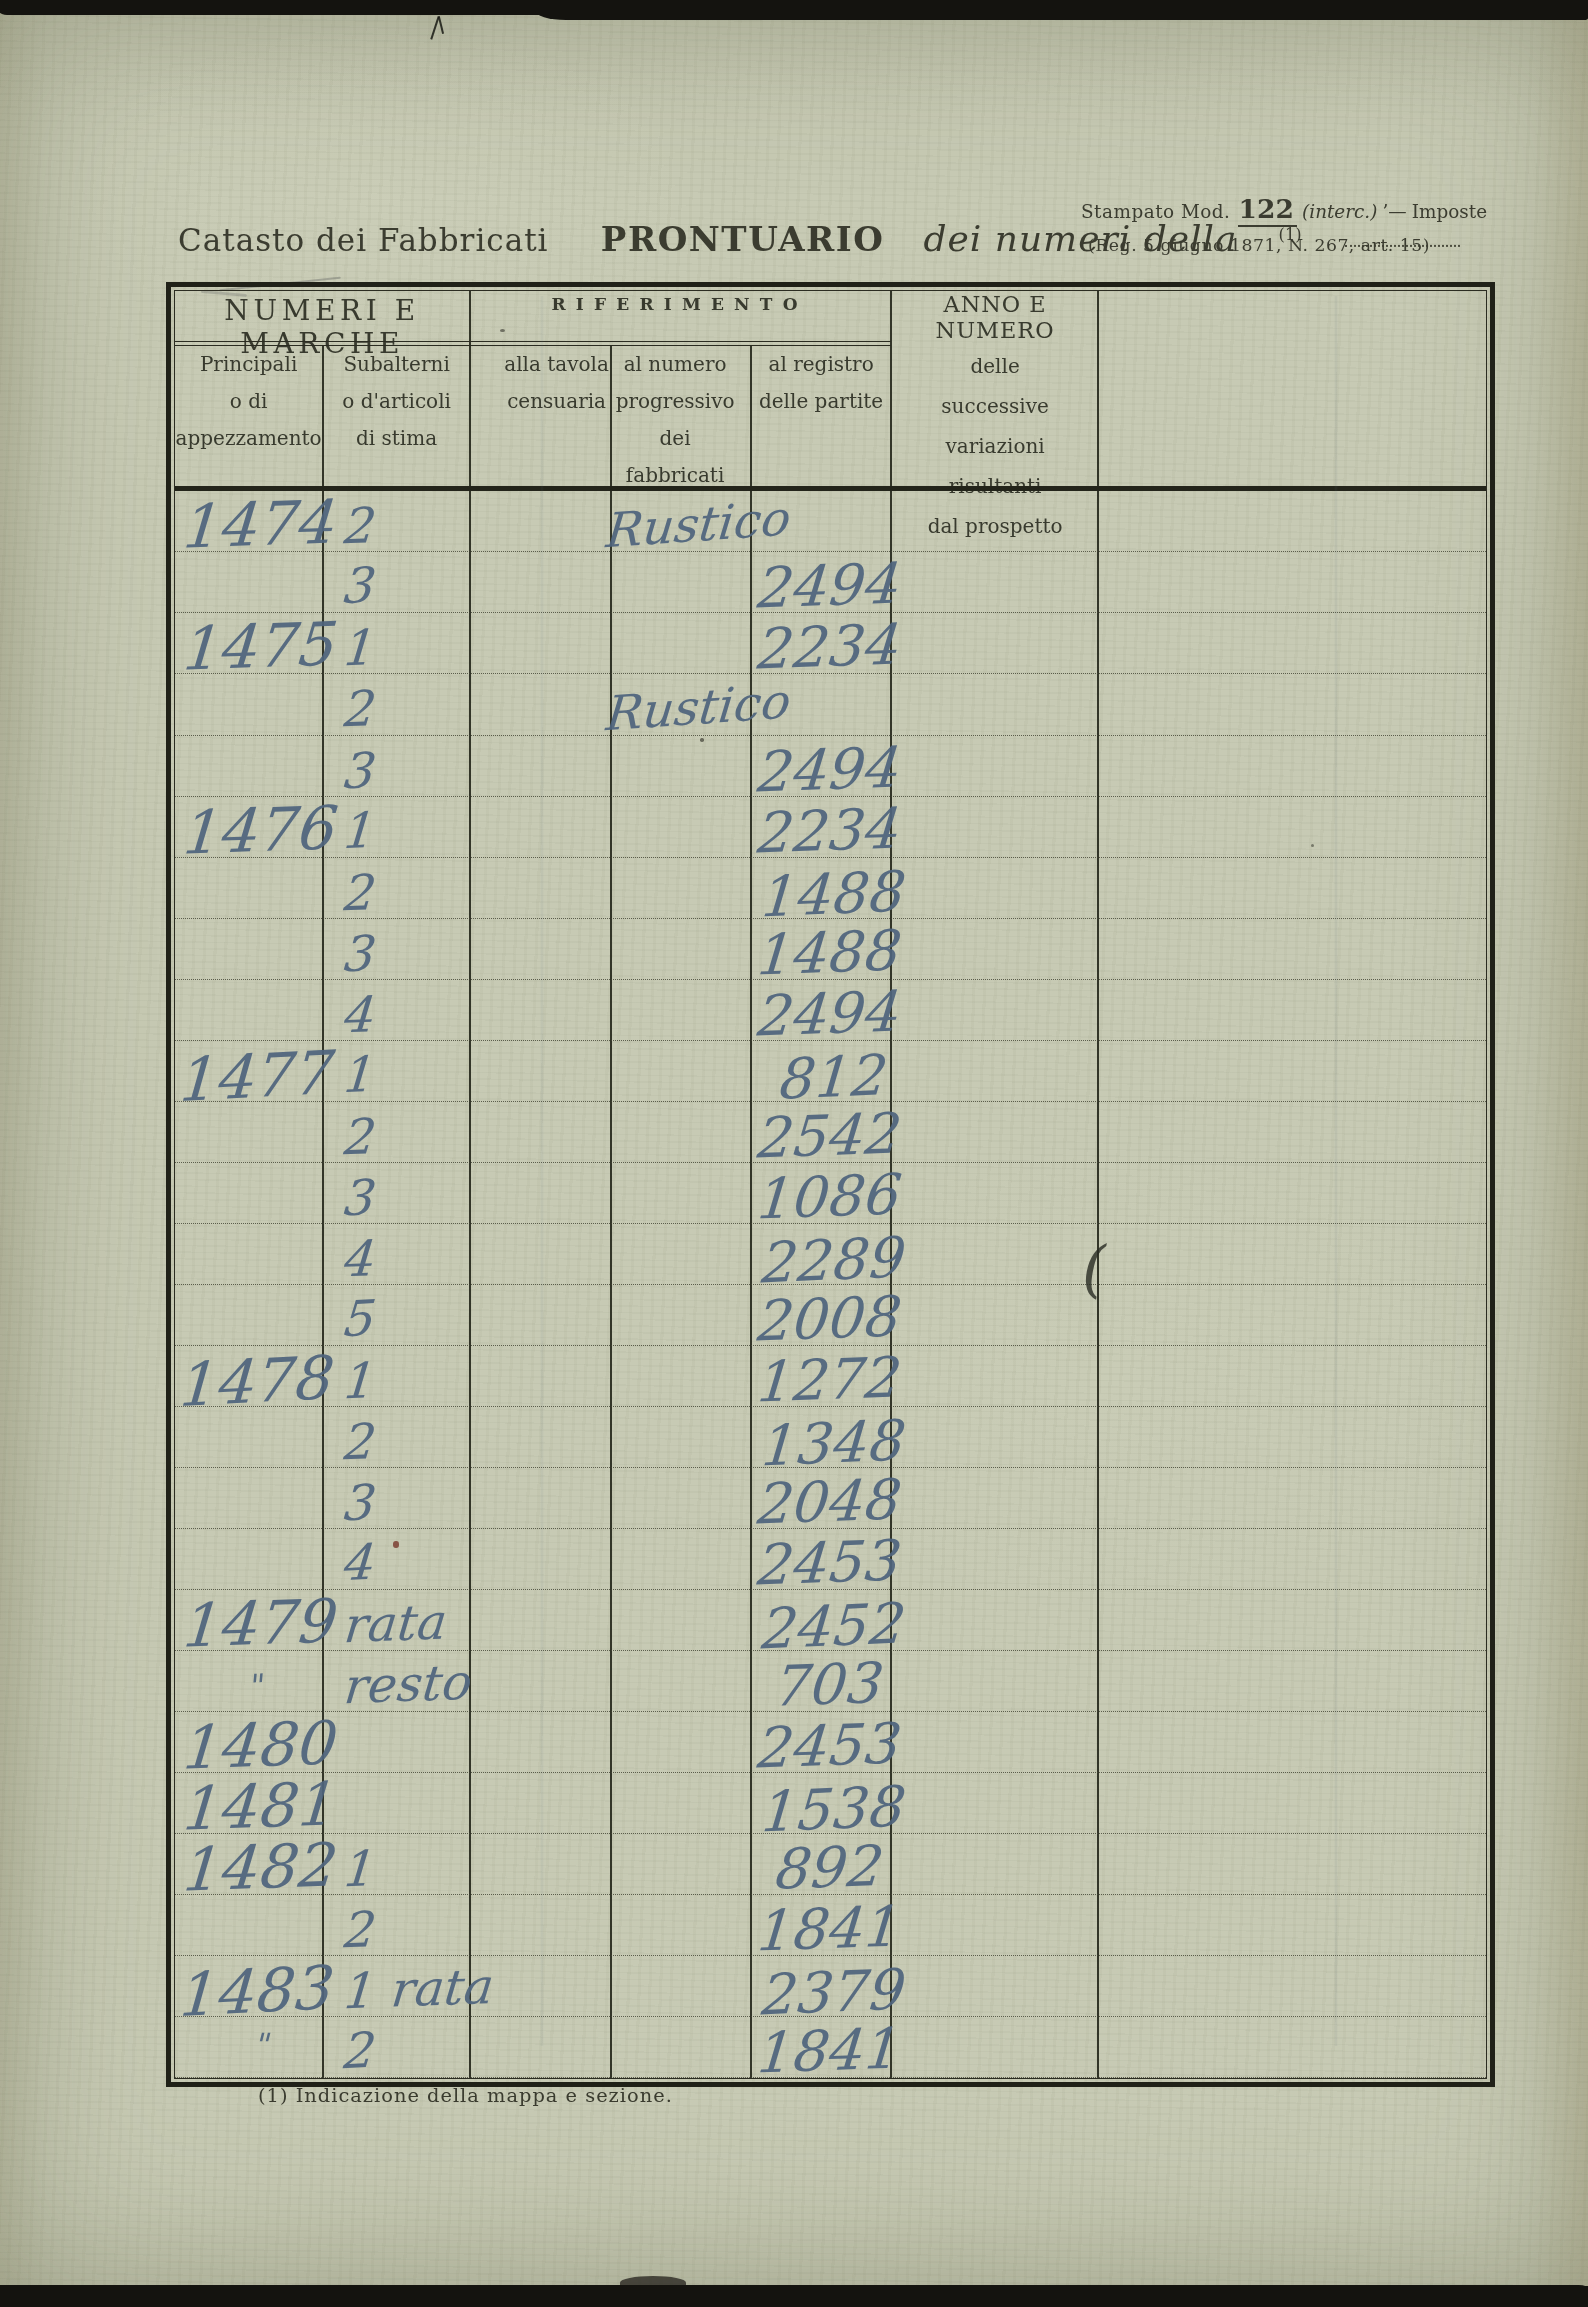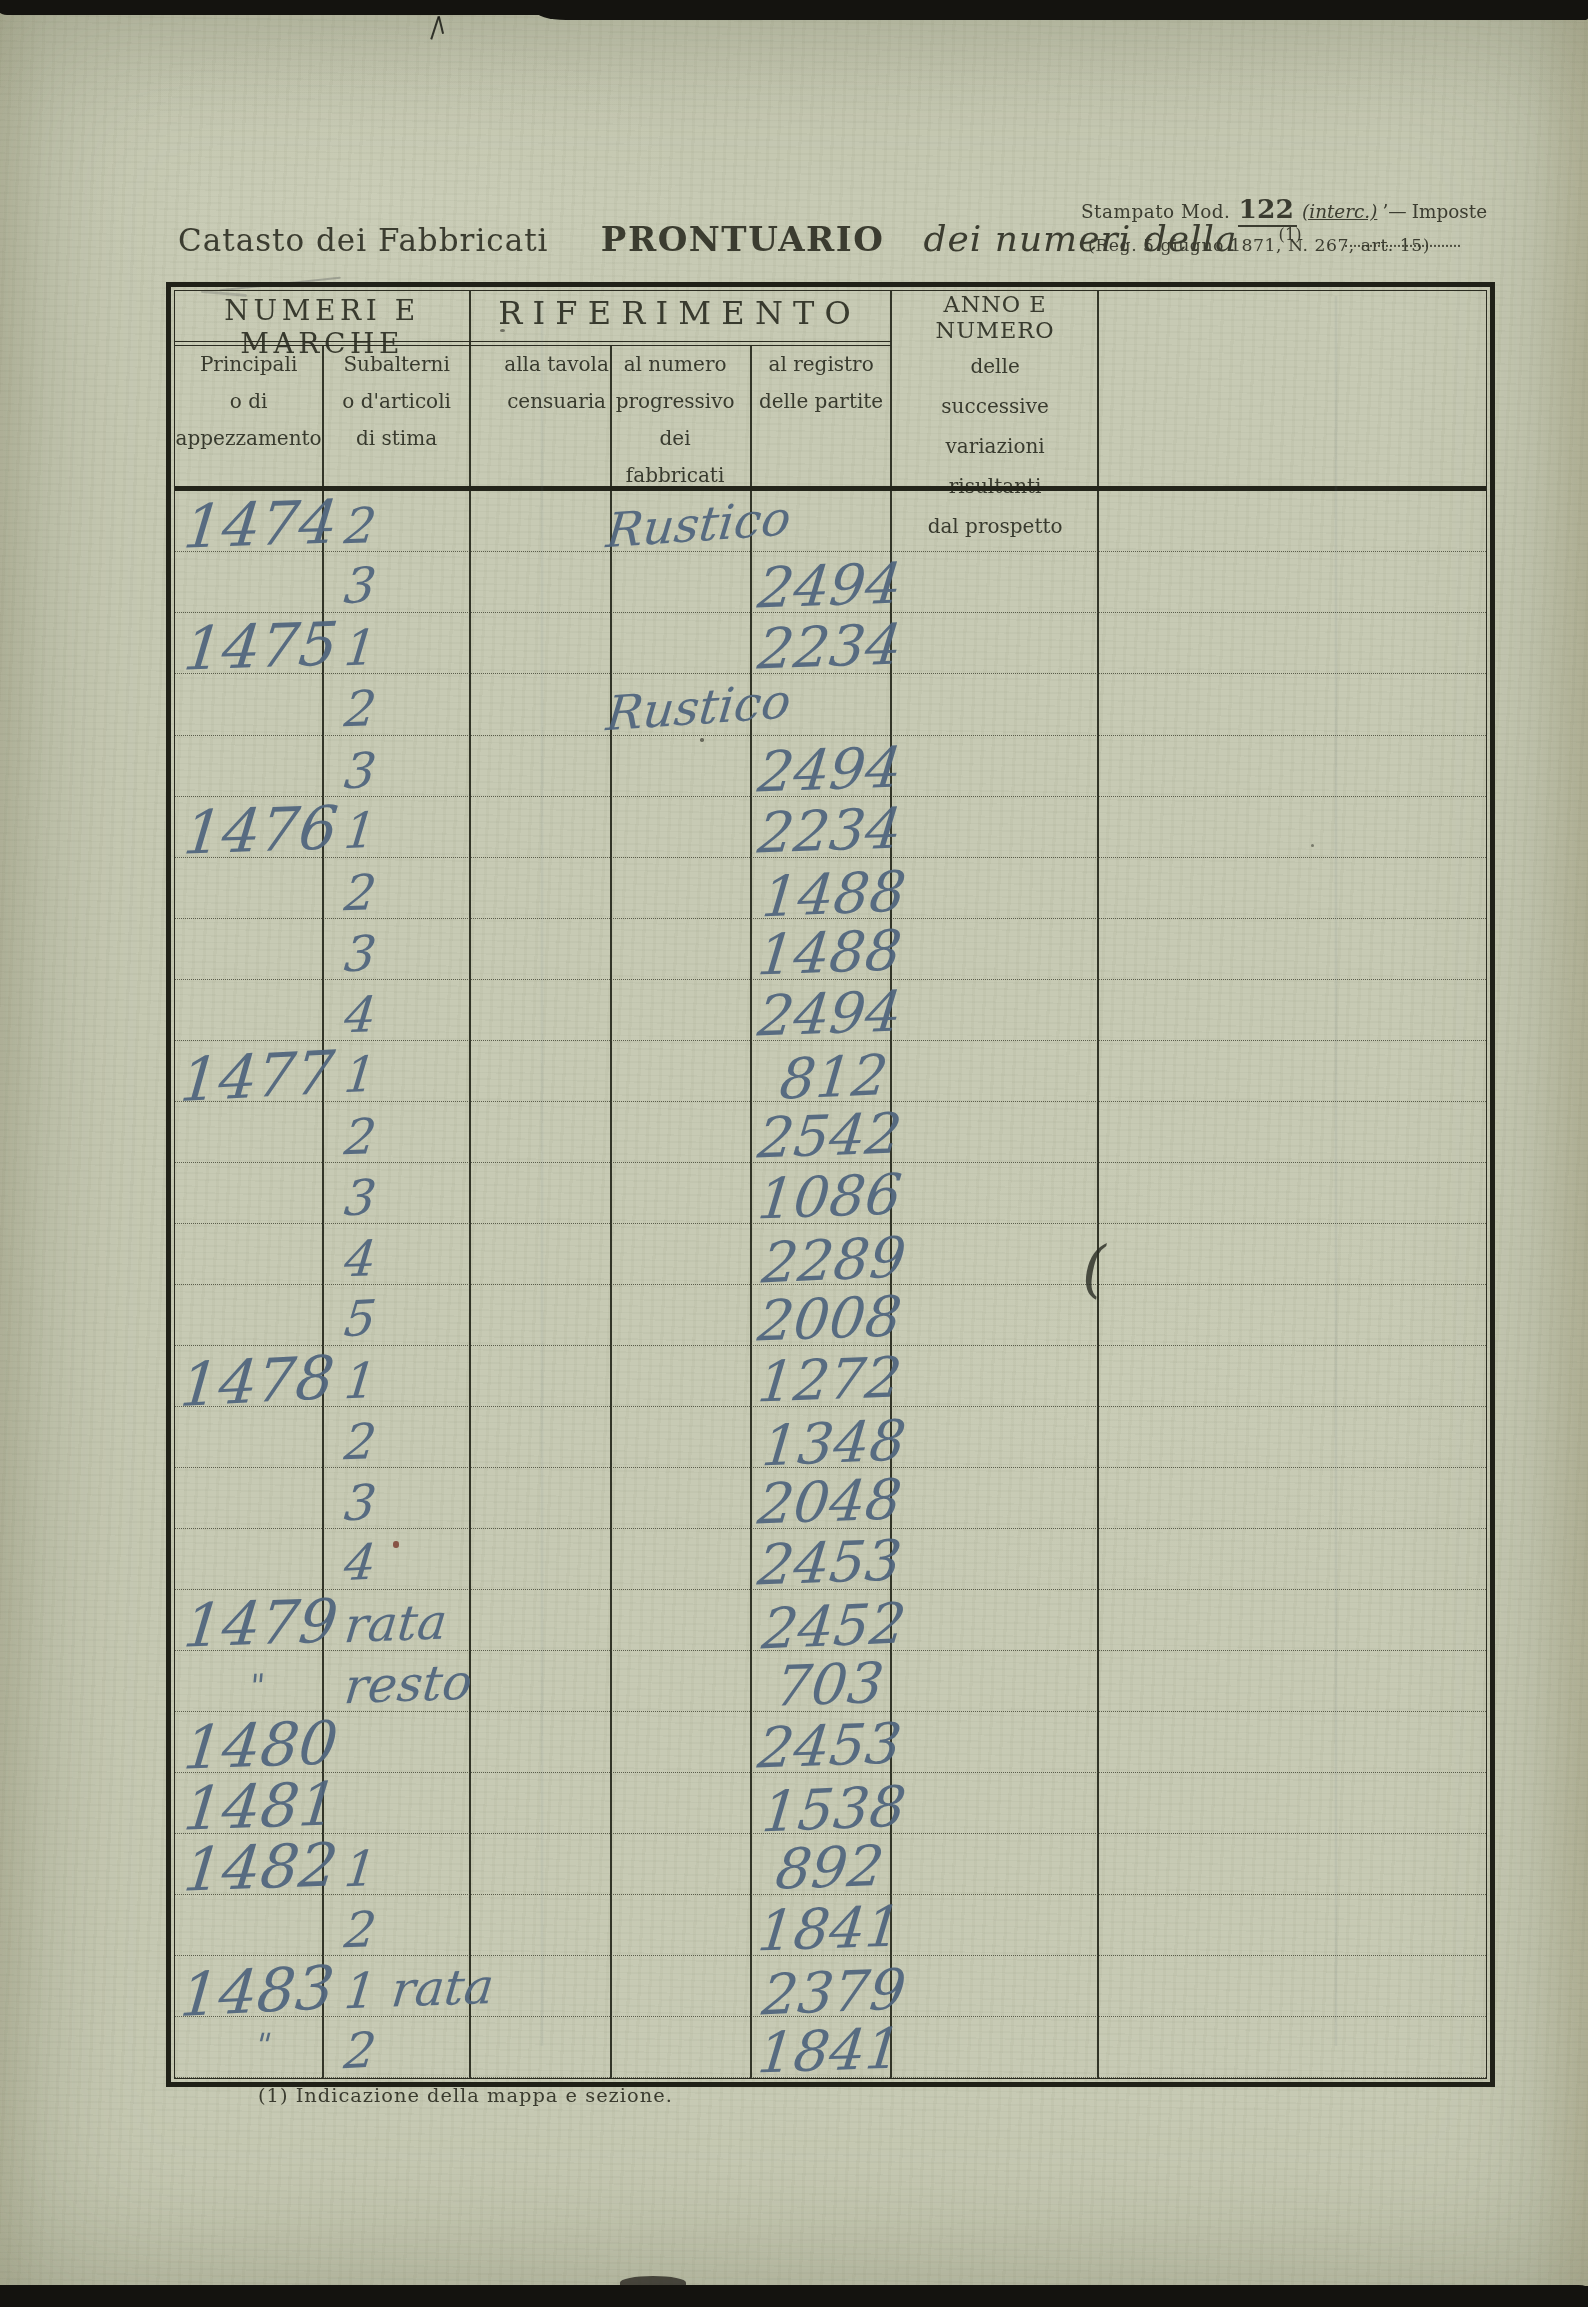--- a/index.html
+++ b/index.html
@@ -41,21 +41,21 @@
   .title-italic{font-size:36px;font-style:italic;margin-left:0;letter-spacing:1px;}
   .title-sup{font-size:16.3px;vertical-align:super;margin-left:2px;transform:translateY(-11.2px);}
   .title-fill{display:inline-block;width:115px;border-bottom:2px dotted #4c4d3f;margin-left:4.1px;transform:translateY(-4.1px);}
   .title-smudge{position:absolute;left:219px;top:270px;width:122px;height:2px;background:rgba(66,70,72,0.30);transform:rotate(-6deg);border-radius:1.5px;}
   .title-smudge2{position:absolute;left:201px;top:279px;width:46px;height:2.5px;background:rgba(66,70,72,0.22);transform:rotate(5deg);border-radius:1.5px;}
 
   .stamp{position:absolute;left:1081px;top:180px;color:#3b3c30;}
   .stamp-l1{display:flex;align-items:baseline;white-space:nowrap;font-size:18.4px;}
   .stamp-mod{letter-spacing:0.5px;}
   .stamp-num{font-size:26.5px;font-weight:bold;margin:0 5.1px 0 7.1px;border-bottom:2.5px double #3b3c30;padding:0 3.1px 1px 1px;}
-  .stamp-interc{font-style:italic;text-decoration:underline;}
+  .stamp-interc{font-style:italic;}
   .stamp-dash{margin:0 5.1px;}
   .stamp-l2{font-size:17.3px;margin-top:8.2px;margin-left:7.1px;letter-spacing:0.5px;}
 
   
   .table-outer{
     position:absolute;left:166px;top:269px;width:1329px;height:1805px;
     border:5.6px solid #202118;box-sizing:border-box;
   }
   .table-inner{
     position:absolute;inset:3.1px;border:1.5px solid #2b2c21;box-sizing:border-box;
@@ -66,21 +66,21 @@
   .vline{position:absolute;width:2px;background:rgba(38,40,28,0.92);}
   .v1{left:147px;top:55px;bottom:0;}
   .v2{left:294px;top:0;bottom:0;}
   .v3{left:435px;top:55px;bottom:0;}
   .v4{left:575px;top:55px;bottom:0;}
   .v5{left:715px;top:0;bottom:0;}
   .v6{left:922px;top:0;bottom:0;}
 
   .hcell{position:absolute;display:flex;flex-direction:column;align-items:center;justify-content:flex-start;text-align:center;color:#383a2e;}
   .group1{left:0;width:294px;top:3.1px;height:47px;font-size:28px;letter-spacing:4.6px;}
-  .group2{left:294px;width:421px;top:3.1px;height:47px;font-size:32px;letter-spacing:10.2px;}
+  .group2{left:294px;width:421px;top:3.1px;height:47px;font-size:17px;letter-spacing:10.2px;font-weight:bold;}
   .sub{top:55px;height:140px;font-size:20px;line-height:1.85;white-space:pre-line;}
   .sub1{left:0;width:147px;}
   .sub2{left:149px;width:145px;}
   .sub3{left:312px;width:139px;}
   .sub4{left:437px;width:126px;}
   .sub5{left:577px;width:138px;}
   .anno{left:718px;width:204px;top:0;height:195px;}
   .anno-title{font-size:22.4px;letter-spacing:1px;margin-bottom:3.1px;}
   .anno-rest{font-size:20px;line-height:2.0;white-space:pre-line;}
   .annot{left:924px;width:385px;top:0;height:195px;font-size:25px;font-style:italic;letter-spacing:3.1px;}

